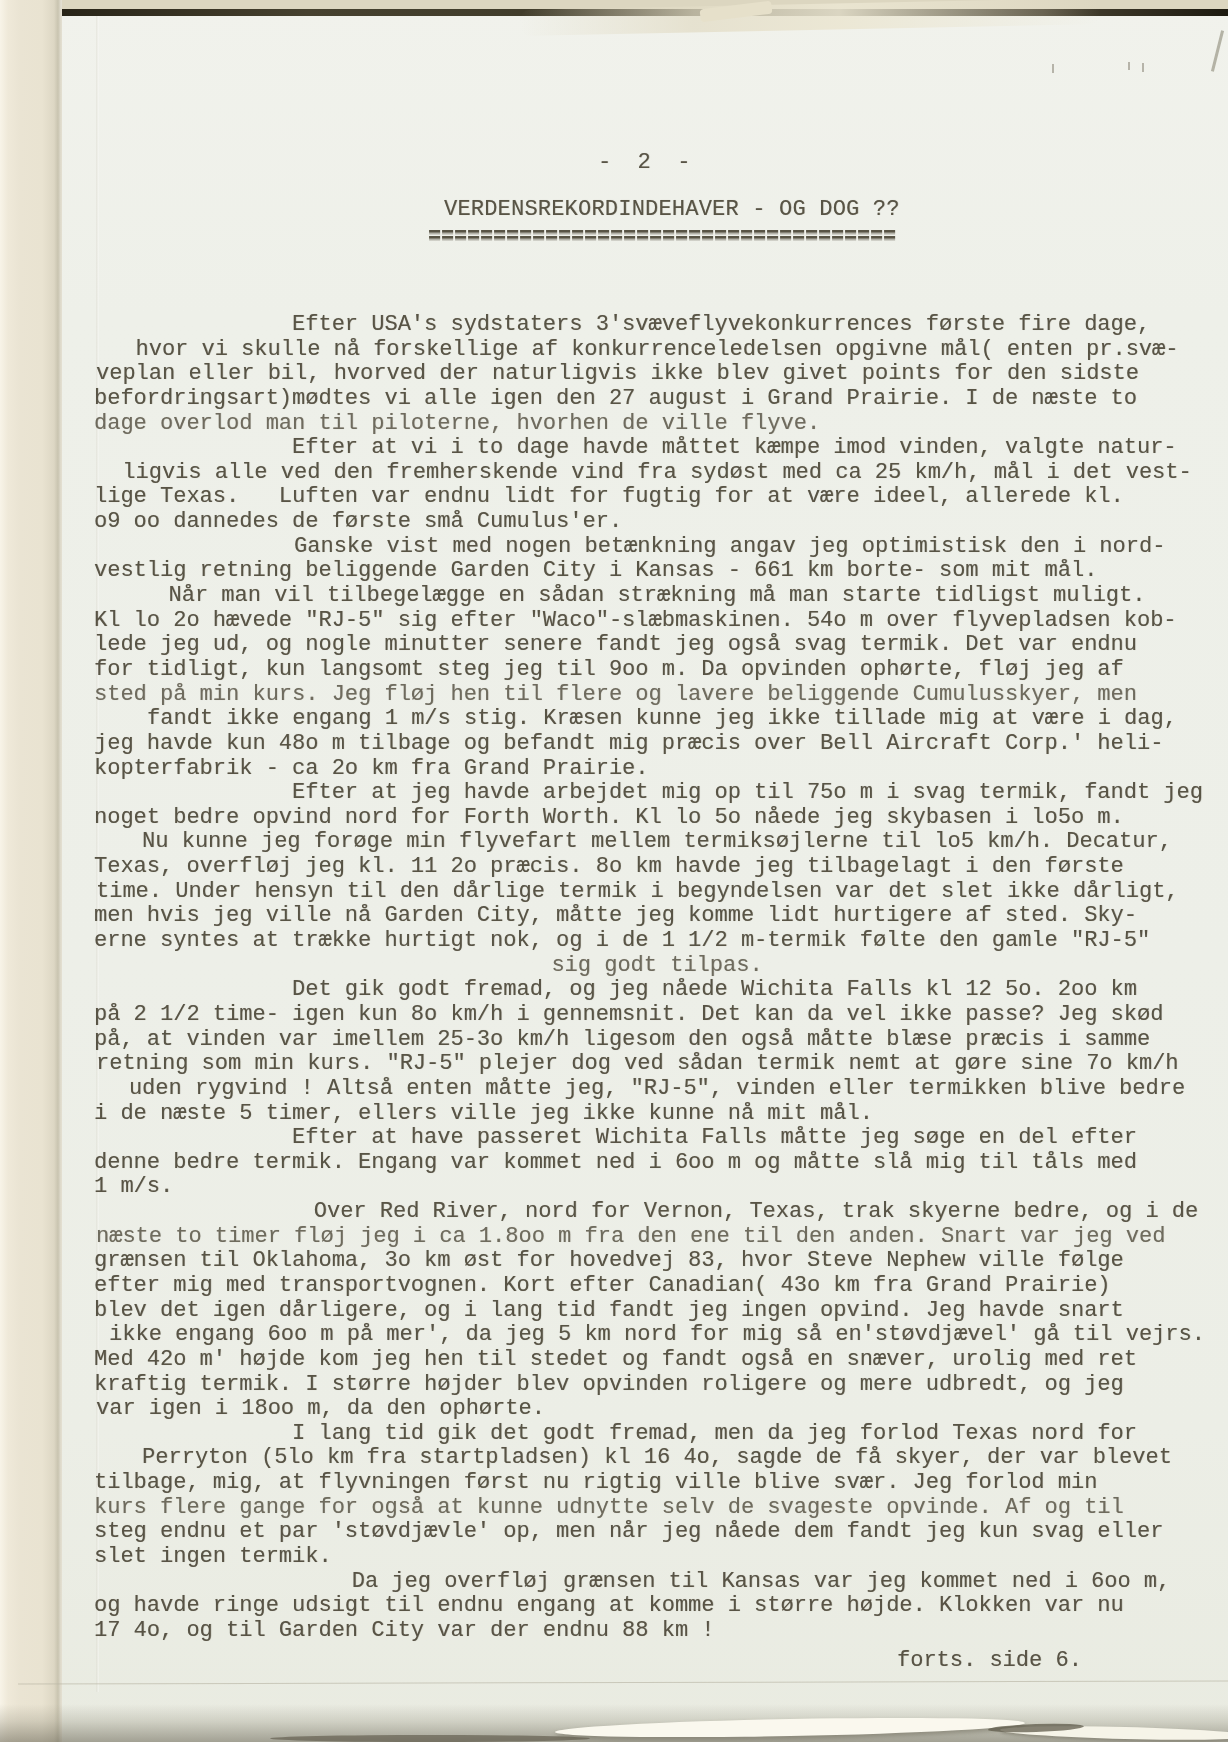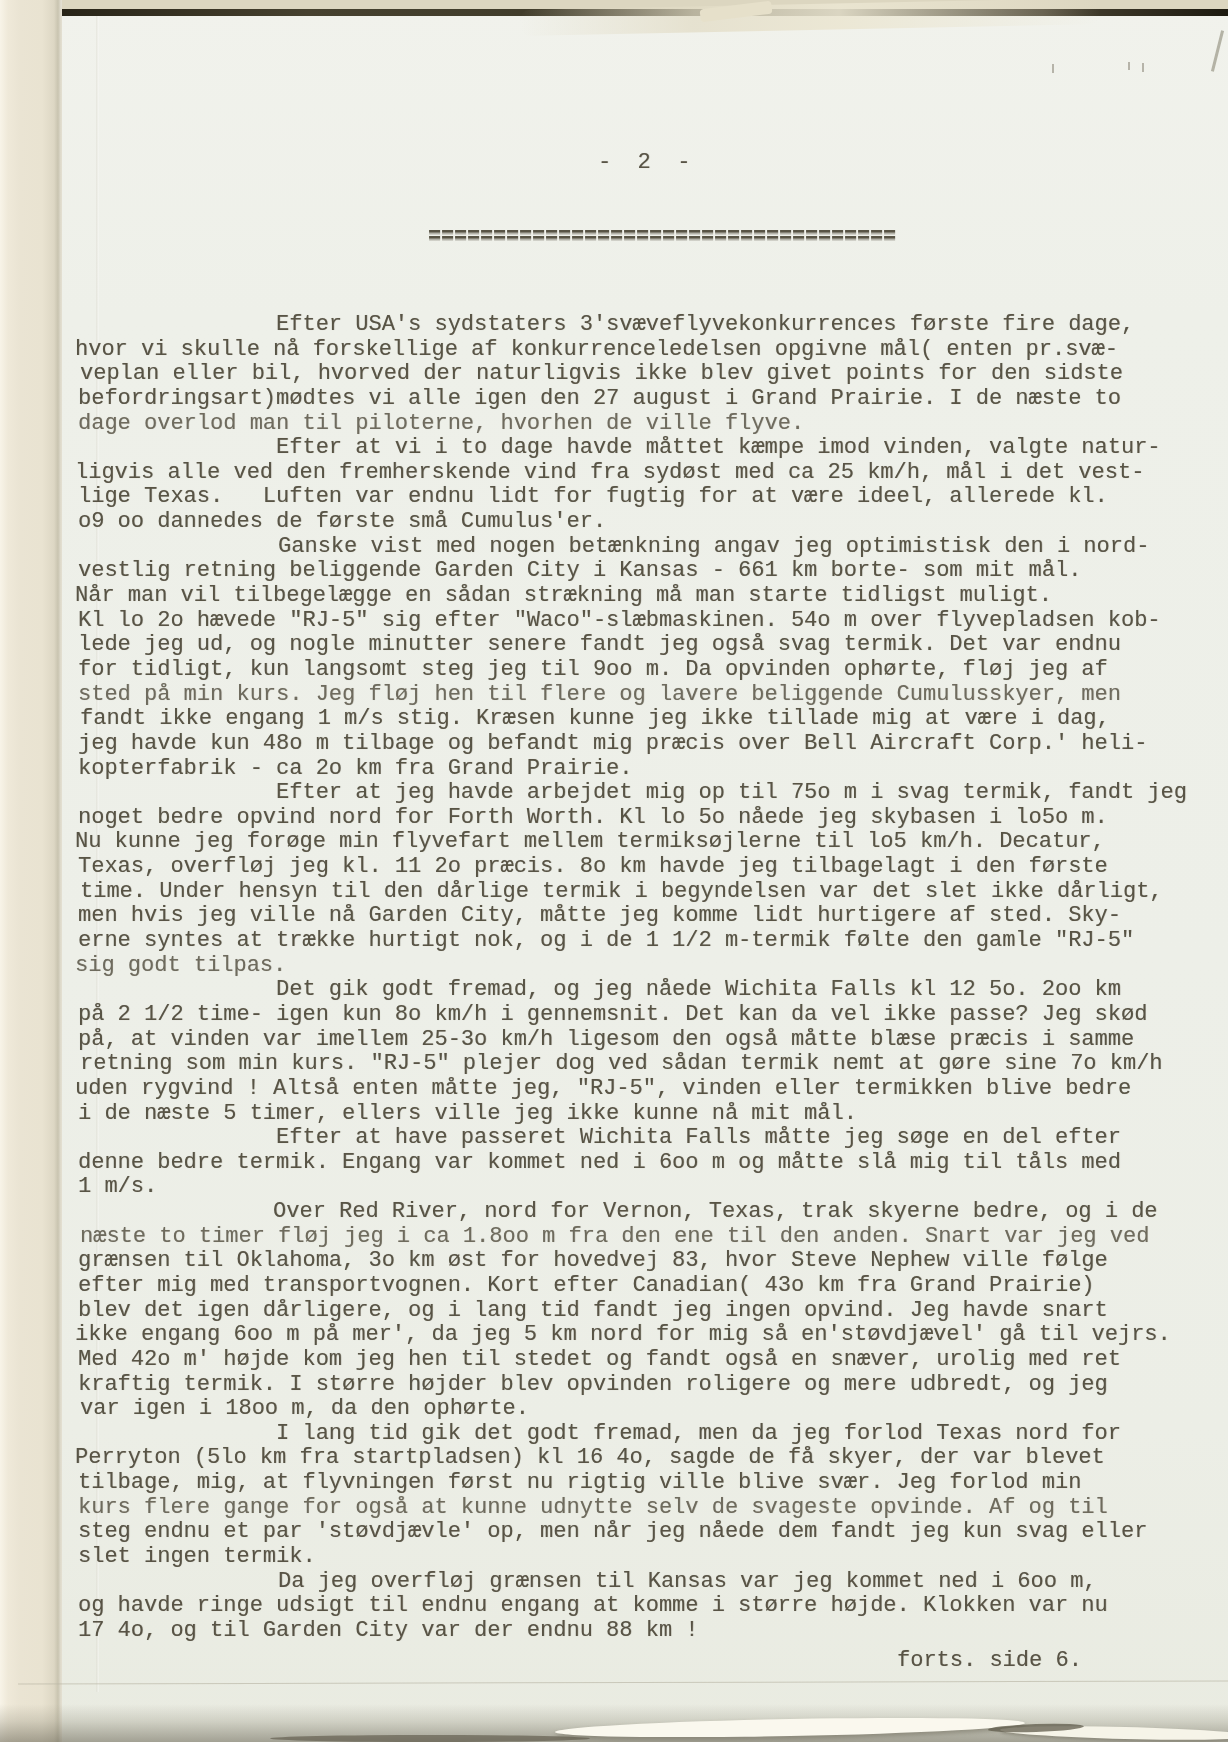--- a/index.html
+++ b/index.html
@@ -51,24 +51,24 @@
     opacity:.92;white-space:pre;
   }
   .page-number{position:absolute;left:598px;top:150px;font-size:22px;}
   .doc-title{position:absolute;left:444px;top:197px;font-size:22px;letter-spacing:.2px;}
   .title-underline{
     position:absolute;left:428px;top:224px;font-size:22px;font-weight:bold;
     letter-spacing:-.2px;text-shadow:0 2px 0 rgba(77,72,57,.4);
   }
   .byline{position:absolute;left:432px;top:252px;font-size:22px;}
 
-  .article{position:absolute;left:78px;top:313px;width:1132px;font-size:22px;}
+  .article{position:absolute;left:94px;top:313px;width:1132px;font-size:22px;}
   .line{line-height:24.65px;height:24.65px;white-space:pre;}
   .line.indent{text-indent:15ch;}
-  .line:nth-child(5n+2){transform:translateX(-3px);}
+  .line:nth-child(5n+2){transform:translateX(-3px);text-align:center;}
   .line:nth-child(7n+3){transform:translateX(2px);}
   .line:nth-child(11n+5){opacity:.85;}
 
   .footer-note{position:absolute;left:897px;top:1648px;font-size:22px;}
 
   
   .crease-line{
     position:absolute;left:18px;top:1682px;width:1210px;height:1px;
     background:rgba(185,181,164,.65);transform:rotate(-.15deg);
   }
@@ -110,20 +110,21 @@
   <div class="top-streak"></div>
   <div class="top-nick"></div>
   <div class="left-strip"></div>
   <div class="left-fold"></div>
   <div class="right-nick"></div>
   <div class="dust1"></div>
   <div class="dust2"></div>
   <div class="dust3"></div>
 
   <div class="page-number typed">-  2  -</div>
+  <div class="doc-title typed">VERDENSREKORDINDEHAVER - OG DOG ??</div>
   <div class="title-underline typed">====================================</div>
 
   <div class="article typed"><div class="line indent">Efter USA's sydstaters 3'svæveflyvekonkurrences første fire dage,</div><div class="line">hvor vi skulle nå forskellige af konkurrenceledelsen opgivne mål( enten pr.svæ-</div><div class="line">veplan eller bil, hvorved der naturligvis ikke blev givet points for den sidste</div><div class="line">befordringsart)mødtes vi alle igen den 27 august i Grand Prairie. I de næste to</div><div class="line">dage overlod man til piloterne, hvorhen de ville flyve.</div><div class="line indent">Efter at vi i to dage havde måttet kæmpe imod vinden, valgte natur-</div><div class="line">ligvis alle ved den fremherskende vind fra sydøst med ca 25 km/h, mål i det vest-</div><div class="line">lige Texas.   Luften var endnu lidt for fugtig for at være ideel, allerede kl.</div><div class="line">o9 oo dannedes de første små Cumulus'er.</div><div class="line indent">Ganske vist med nogen betænkning angav jeg optimistisk den i nord-</div><div class="line">vestlig retning beliggende Garden City i Kansas - 661 km borte- som mit mål.</div><div class="line">Når man vil tilbegelægge en sådan strækning må man starte tidligst muligt.</div><div class="line">Kl lo 2o hævede "RJ-5" sig efter "Waco"-slæbmaskinen. 54o m over flyvepladsen kob-</div><div class="line">lede jeg ud, og nogle minutter senere fandt jeg også svag termik. Det var endnu</div><div class="line">for tidligt, kun langsomt steg jeg til 9oo m. Da opvinden ophørte, fløj jeg af</div><div class="line">sted på min kurs. Jeg fløj hen til flere og lavere beliggende Cumulusskyer, men</div><div class="line">fandt ikke engang 1 m/s stig. Kræsen kunne jeg ikke tillade mig at være i dag,</div><div class="line">jeg havde kun 48o m tilbage og befandt mig præcis over Bell Aircraft Corp.' heli-</div><div class="line">kopterfabrik - ca 2o km fra Grand Prairie.</div><div class="line indent">Efter at jeg havde arbejdet mig op til 75o m i svag termik, fandt jeg</div><div class="line">noget bedre opvind nord for Forth Worth. Kl lo 5o nåede jeg skybasen i lo5o m.</div><div class="line">Nu kunne jeg forøge min flyvefart mellem termiksøjlerne til lo5 km/h. Decatur,</div><div class="line">Texas, overfløj jeg kl. 11 2o præcis. 8o km havde jeg tilbagelagt i den første</div><div class="line">time. Under hensyn til den dårlige termik i begyndelsen var det slet ikke dårligt,</div><div class="line">men hvis jeg ville nå Garden City, måtte jeg komme lidt hurtigere af sted. Sky-</div><div class="line">erne syntes at trække hurtigt nok, og i de 1 1/2 m-termik følte den gamle "RJ-5"</div><div class="line">sig godt tilpas.</div><div class="line indent">Det gik godt fremad, og jeg nåede Wichita Falls kl 12 5o. 2oo km</div><div class="line">på 2 1/2 time- igen kun 8o km/h i gennemsnit. Det kan da vel ikke passe? Jeg skød</div><div class="line">på, at vinden var imellem 25-3o km/h ligesom den også måtte blæse præcis i samme</div><div class="line">retning som min kurs. "RJ-5" plejer dog ved sådan termik nemt at gøre sine 7o km/h</div><div class="line">uden rygvind ! Altså enten måtte jeg, "RJ-5", vinden eller termikken blive bedre</div><div class="line">i de næste 5 timer, ellers ville jeg ikke kunne nå mit mål.</div><div class="line indent">Efter at have passeret Wichita Falls måtte jeg søge en del efter</div><div class="line">denne bedre termik. Engang var kommet ned i 6oo m og måtte slå mig til tåls med</div><div class="line">1 m/s.</div><div class="line indent">Over Red River, nord for Vernon, Texas, trak skyerne bedre, og i de</div><div class="line">næste to timer fløj jeg i ca 1.8oo m fra den ene til den anden. Snart var jeg ved</div><div class="line">grænsen til Oklahoma, 3o km øst for hovedvej 83, hvor Steve Nephew ville følge</div><div class="line">efter mig med transportvognen. Kort efter Canadian( 43o km fra Grand Prairie)</div><div class="line">blev det igen dårligere, og i lang tid fandt jeg ingen opvind. Jeg havde snart</div><div class="line">ikke engang 6oo m på mer', da jeg 5 km nord for mig så en'støvdjævel' gå til vejrs.</div><div class="line">Med 42o m' højde kom jeg hen til stedet og fandt også en snæver, urolig med ret</div><div class="line">kraftig termik. I større højder blev opvinden roligere og mere udbredt, og jeg</div><div class="line">var igen i 18oo m, da den ophørte.</div><div class="line indent">I lang tid gik det godt fremad, men da jeg forlod Texas nord for</div><div class="line">Perryton (5lo km fra startpladsen) kl 16 4o, sagde de få skyer, der var blevet</div><div class="line">tilbage, mig, at flyvningen først nu rigtig ville blive svær. Jeg forlod min</div><div class="line">kurs flere gange for også at kunne udnytte selv de svageste opvinde. Af og til</div><div class="line">steg endnu et par 'støvdjævle' op, men når jeg nåede dem fandt jeg kun svag eller</div><div class="line">slet ingen termik.</div><div class="line indent">Da jeg overfløj grænsen til Kansas var jeg kommet ned i 6oo m,</div><div class="line">og havde ringe udsigt til endnu engang at komme i større højde. Klokken var nu</div><div class="line">17 4o, og til Garden City var der endnu 88 km !</div></div>
 
   <div class="footer-note typed">forts. side 6.</div>
 
   <div class="crease-line"></div>
   <div class="bottom-grad"></div>
   <div class="crumple-hi"></div>
   <div class="crumple-hi2"></div>

